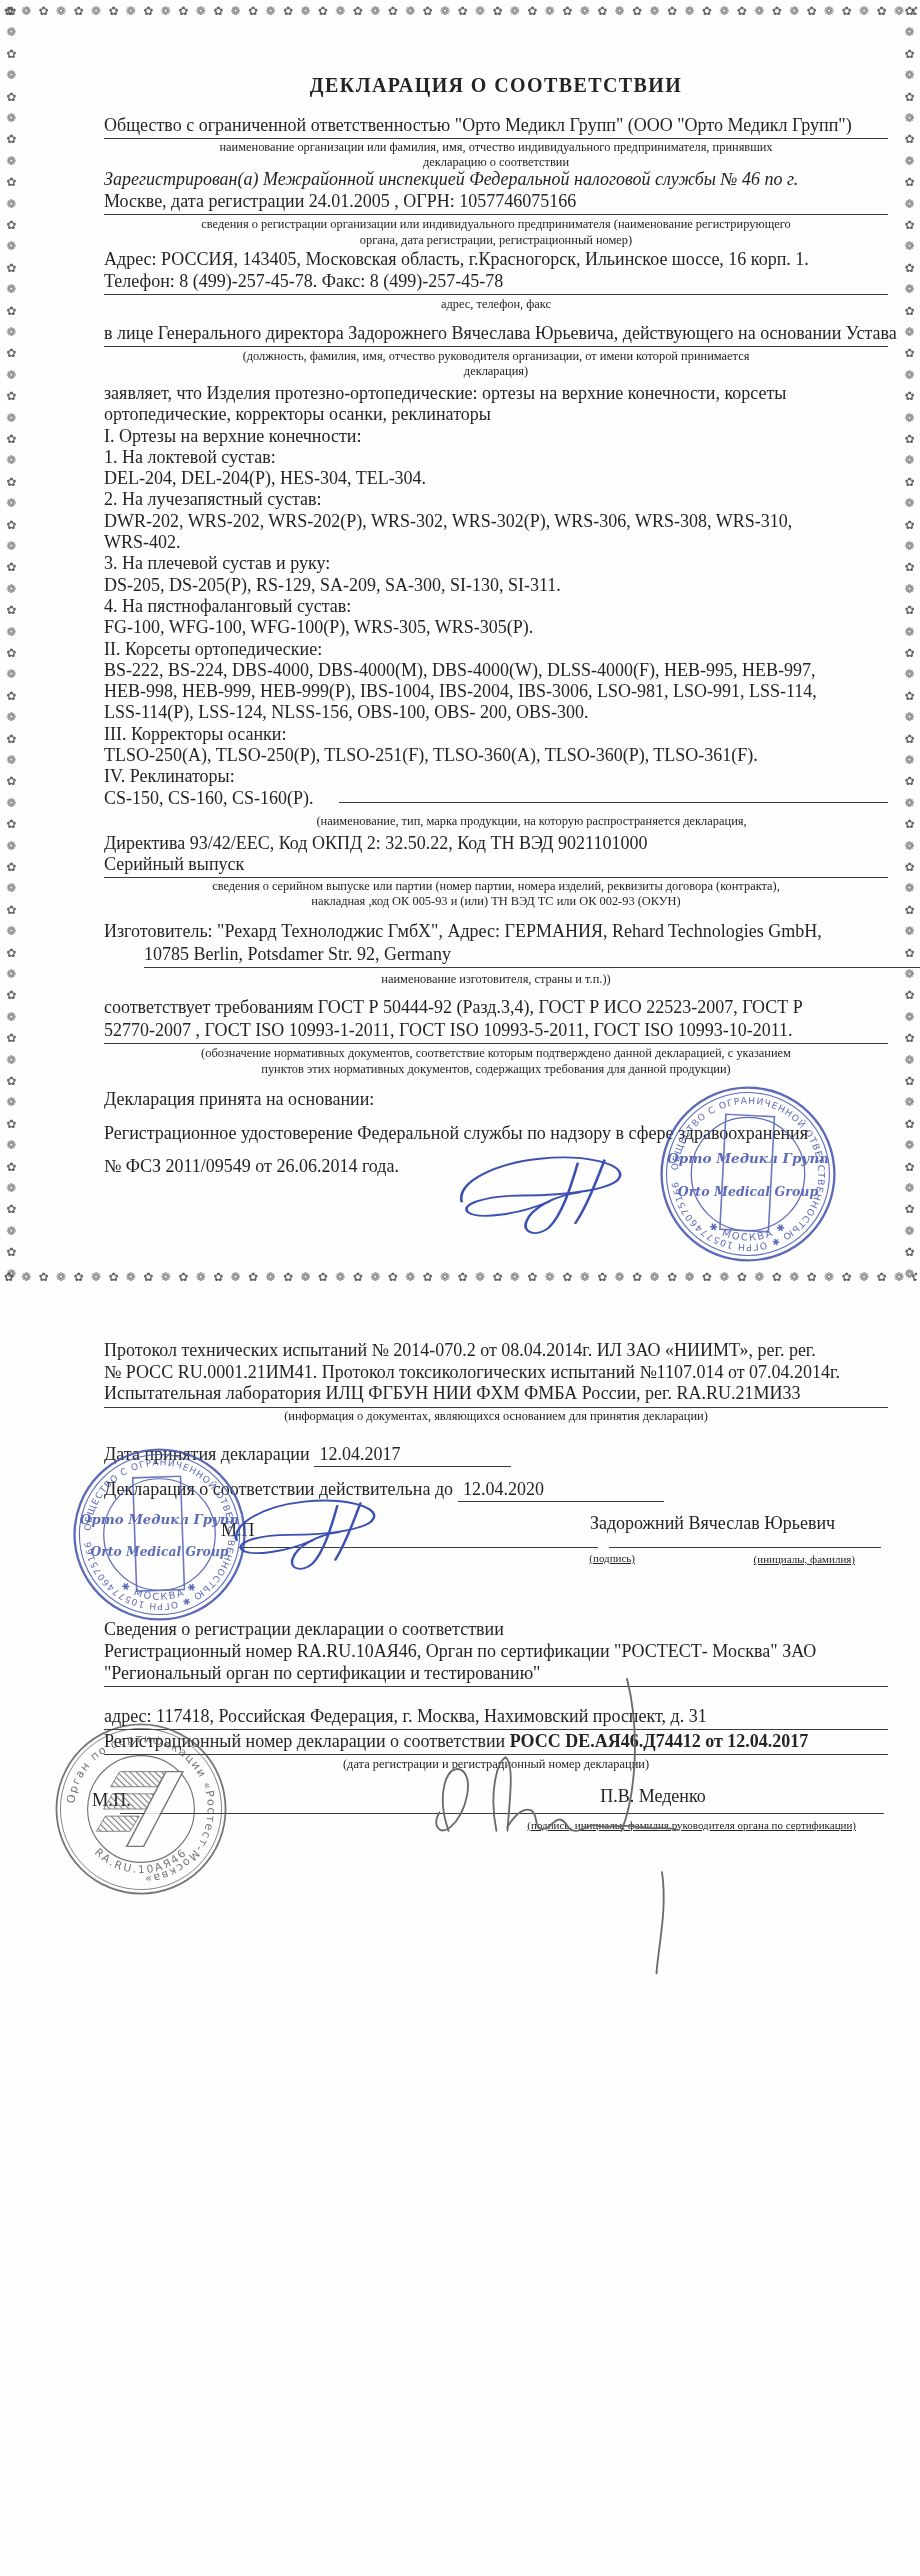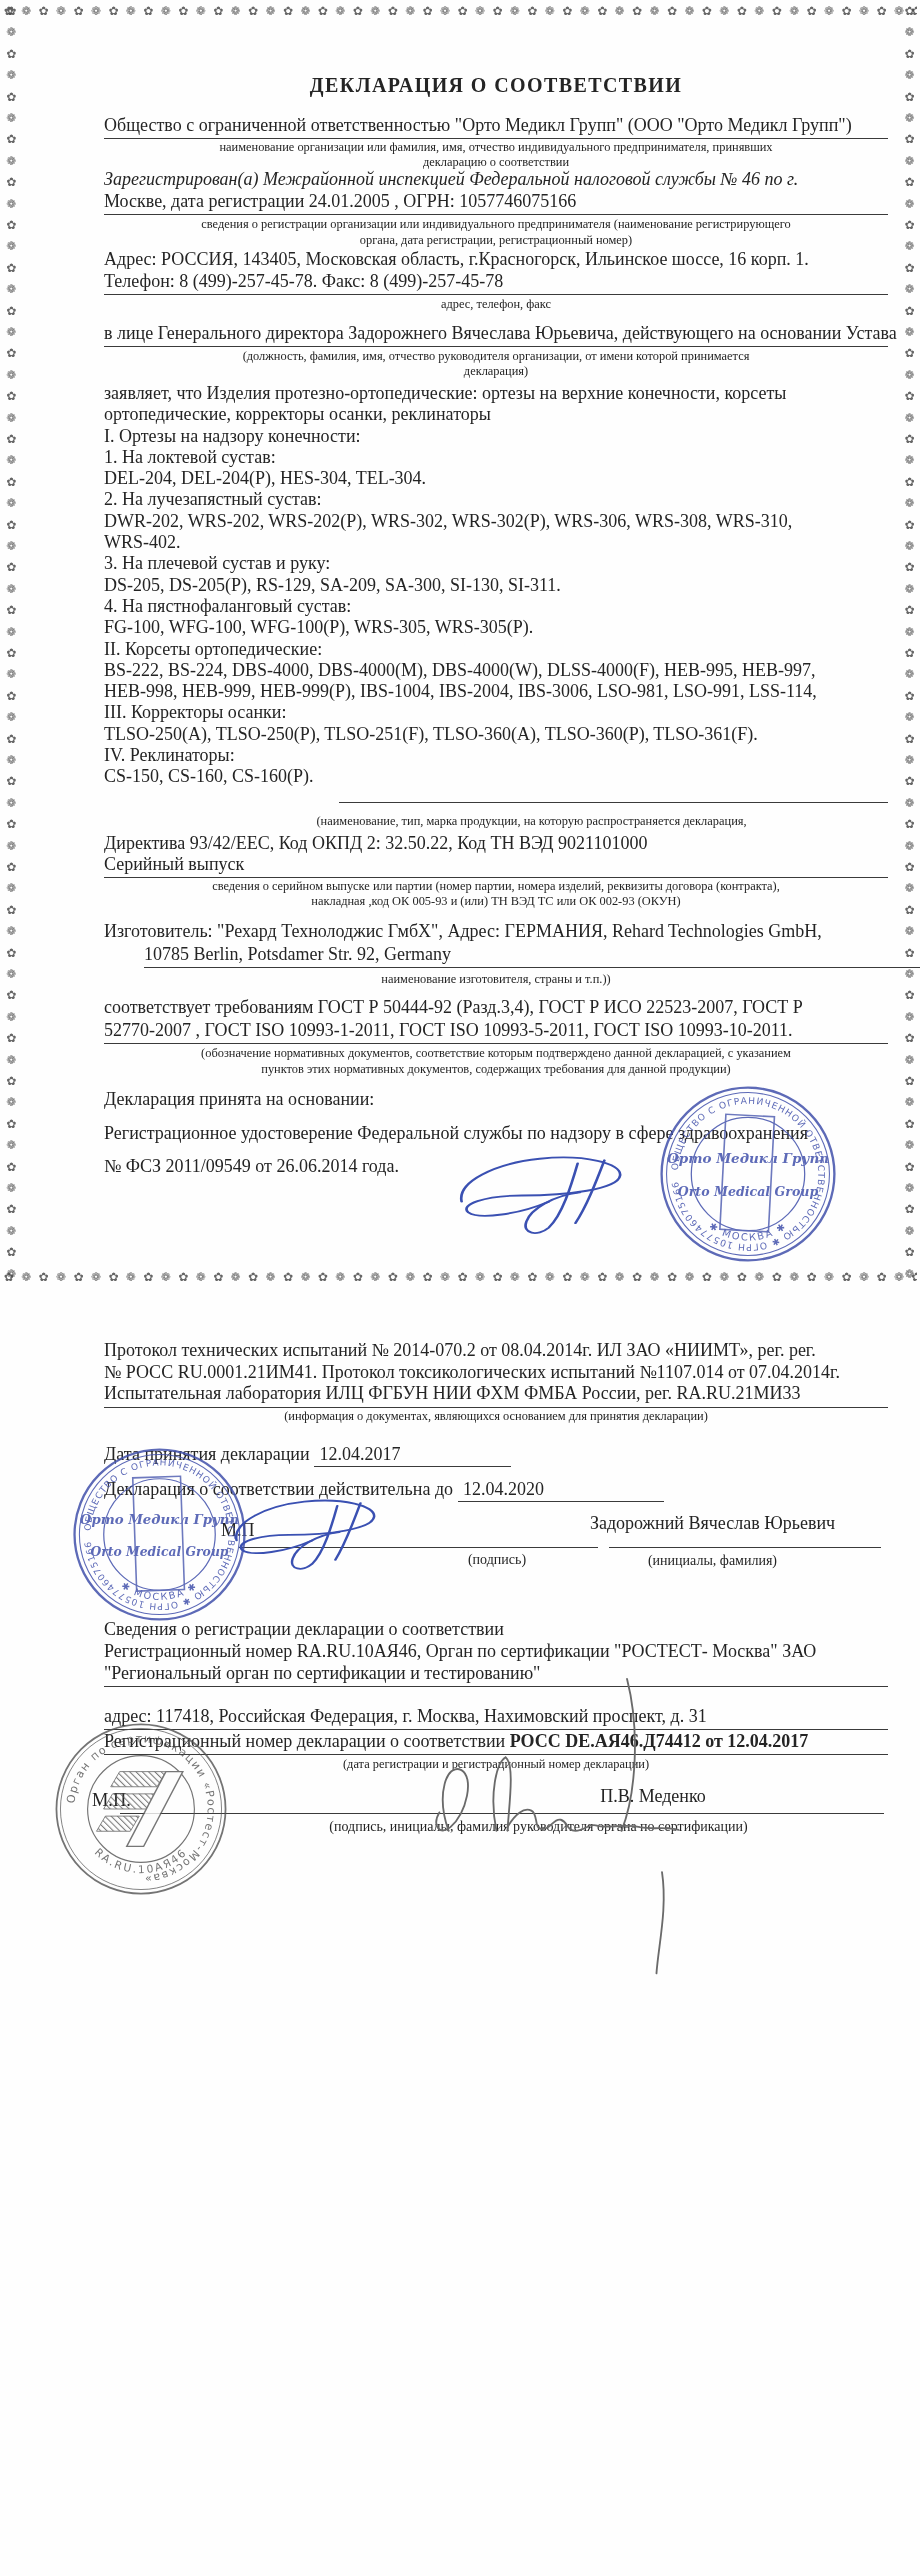--- a/index.html
+++ b/index.html
@@ -15,21 +15,21 @@
   .h{position:absolute;left:104px;width:784px;font-size:12.4px;text-align:center;white-space:nowrap;}
   .u{border-bottom:1.4px solid #3a3a3a;padding-bottom:1.8px;}
   .rule{position:absolute;border-top:1.4px solid #3a3a3a;height:0;}
   .title{position:absolute;left:104px;width:784px;text-align:center;font-weight:bold;
          font-size:20px;letter-spacing:1.4px;}
   .blk{position:absolute;left:104px;width:784px;font-size:18px;}
   .blk div{white-space:nowrap;}
   .bold{font-weight:bold;}
   .stamp,.sig{position:absolute;z-index:5;}
   .stamp{opacity:.86;}
-  .caption{position:absolute;font-size:14px;text-align:center;white-space:nowrap;}
+  .caption{position:absolute;font-size:11px;text-align:right;white-space:nowrap;text-decoration:underline;}
   .nameline{position:absolute;font-size:18px;text-align:center;white-space:nowrap;}
 </style>
 </head>
 <body>
 
 <div class="page">
 
   <div class="orn orn-h" style="top:3.7px;">✿❁✿❁✿❁✿❁✿❁✿❁✿❁✿❁✿❁✿❁✿❁✿❁✿❁✿❁✿❁✿❁✿❁✿❁✿❁✿❁✿❁✿❁✿❁✿❁✿❁✿❁✿❁✿❁✿❁✿❁</div>
   <div class="orn orn-h" style="top:1270px;">✿❁✿❁✿❁✿❁✿❁✿❁✿❁✿❁✿❁✿❁✿❁✿❁✿❁✿❁✿❁✿❁✿❁✿❁✿❁✿❁✿❁✿❁✿❁✿❁✿❁✿❁✿❁✿❁✿❁✿❁</div>
   <div class="orn orn-v" style="left:2.8px;">✿❁✿❁✿❁✿❁✿❁✿❁✿❁✿❁✿❁✿❁✿❁✿❁✿❁✿❁✿❁✿❁✿❁✿❁✿❁✿❁✿❁✿❁✿❁✿❁✿❁✿❁✿❁✿❁✿❁✿❁✿❁✿❁✿❁✿❁✿❁✿❁✿❁✿❁✿❁✿❁✿❁✿❁</div>
@@ -50,33 +50,34 @@
   <div class="t u" style="top:271px;">Телефон: 8 (499)-257-45-78. Факс: 8 (499)-257-45-78</div>
   <div class="h" style="top:297px;">адрес, телефон, факс</div>
 
   <div class="t u" style="top:323px;">в лице Генерального директора Задорожнего Вячеслава Юрьевича, действующего на основании Устава</div>
   <div class="h" style="top:349px;">(должность, фамилия, имя, отчество руководителя организации, от имени которой принимается</div>
   <div class="h" style="top:364px;">декларация)</div>
 
   <div class="blk" style="top:383px;line-height:21.3px;">
     <div>заявляет, что Изделия протезно-ортопедические: ортезы на верхние конечности, корсеты</div>
     <div>ортопедические, корректоры осанки, реклинаторы</div>
-    <div>I. Ортезы на надзору конечности:</div>
+    <div>I. Ортезы на верхние конечности:</div>
     <div>1. На локтевой сустав:</div>
     <div>DEL-204, DEL-204(P), HES-304, TEL-304.</div>
     <div>2. На лучезапястный сустав:</div>
     <div>DWR-202, WRS-202, WRS-202(P), WRS-302, WRS-302(P), WRS-306, WRS-308, WRS-310,</div>
     <div>WRS-402.</div>
     <div>3. На плечевой сустав и руку:</div>
     <div>DS-205, DS-205(P), RS-129, SA-209, SA-300, SI-130, SI-311.</div>
     <div>4. На пястнофаланговый сустав:</div>
     <div>FG-100, WFG-100, WFG-100(P), WRS-305, WRS-305(P).</div>
     <div>II. Корсеты ортопедические:</div>
     <div>BS-222, BS-224, DBS-4000, DBS-4000(M), DBS-4000(W), DLSS-4000(F), HEB-995, HEB-997,</div>
     <div>HEB-998, HEB-999, HEB-999(P), IBS-1004, IBS-2004, IBS-3006, LSO-981, LSO-991, LSS-114,</div>
+    <div>LSS-114(P), LSS-124, NLSS-156, OBS-100, OBS- 200, OBS-300.</div>
     <div>III. Корректоры осанки:</div>
     <div>TLSO-250(A), TLSO-250(P), TLSO-251(F), TLSO-360(A), TLSO-360(P), TLSO-361(F).</div>
     <div>IV. Реклинаторы:</div>
     <div>CS-150, CS-160, CS-160(P).</div>
   </div>
   <div class="rule" style="top:802px;left:339px;width:549px;"></div>
 
   <div class="h" style="top:814px;left:175px;width:713px;">(наименование, тип, марка продукции, на которую распространяется декларация,</div>
   <div class="t" style="top:833px;">Директива 93/42/ЕЕС, Код ОКПД 2:  32.50.22, Код ТН ВЭД 9021101000</div>
   <div class="t u" style="top:854px;">Серийный выпуск</div>

